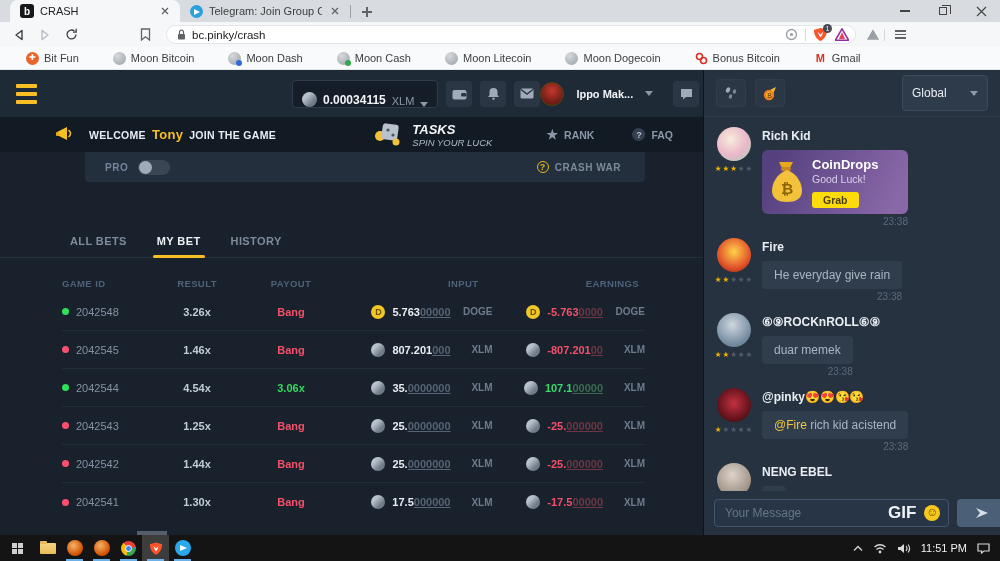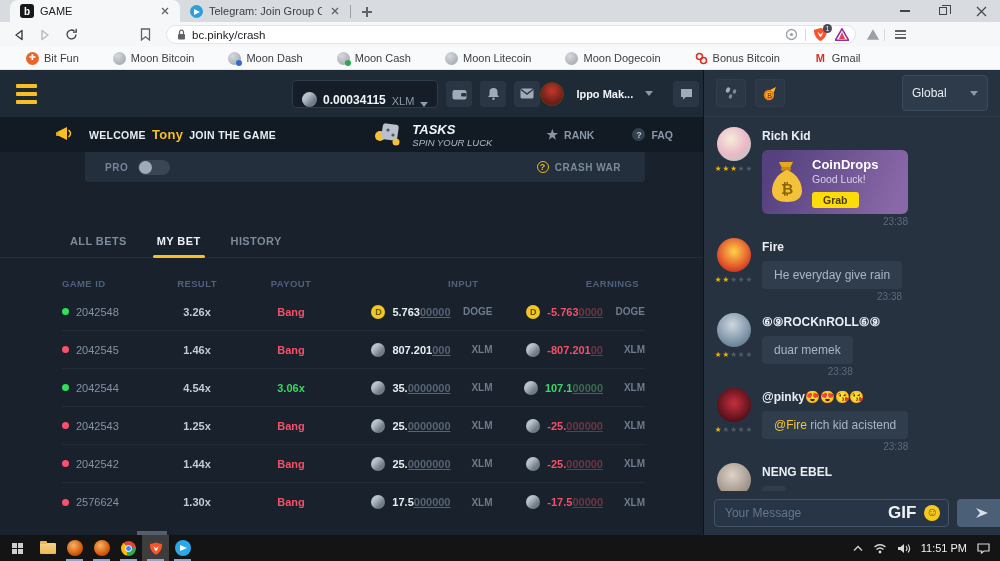--- a/index.html
+++ b/index.html
@@ -172,21 +172,21 @@
   .tb-time { font-size:11px; color:#f0f0f0; }
 </style>
 </head>
 <body>
 
 <div class="window">
 
   <div class="tabstrip">
     <div class="tab active">
       <span class="favicon-b">b</span>
-      <span class="title">GAME</span>
+      <span class="title">CRASH</span>
       <span class="tabclose">
           <svg width="8" height="8">
             <path d="M1 1 L7 7 M7 1 L1 7" stroke="#5f6368" stroke-width="1.3"></path>
           </svg>
         </span>
     </div>
     <div class="tab">
       <span class="favicon-tg"></span>
       <span class="title">Telegram: Join Group Chat</span>
       <span class="tabclose">
@@ -516,21 +516,21 @@
           <div class="c-amt loss">
               <span class="coin xlm c14"></span>
               <span class="amt"><b>-25.</b><i>000000</i></span>
             </div>
           <div class="c-unit">XLM</div>
         </div>
 
         <div class="trow">
           <div class="c-id">
               <span class="dot r"></span>
-              <span>2576624</span>
+              <span>2042541</span>
             </div>
           <div class="c-res">1.30x</div>
           <div class="c-pay bang">Bang</div>
           <div class="c-amt">
               <span class="coin xlm c14"></span>
               <span class="amt"><b>17.5</b><i>000000</i></span>
             </div>
           <div class="c-unit">XLM</div>
           <div class="c-amt loss">
               <span class="coin xlm c14"></span>

